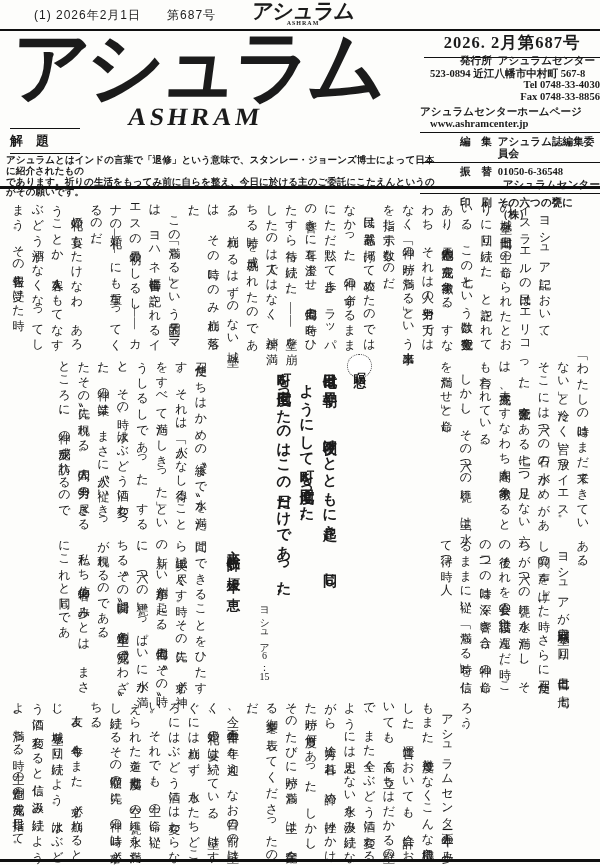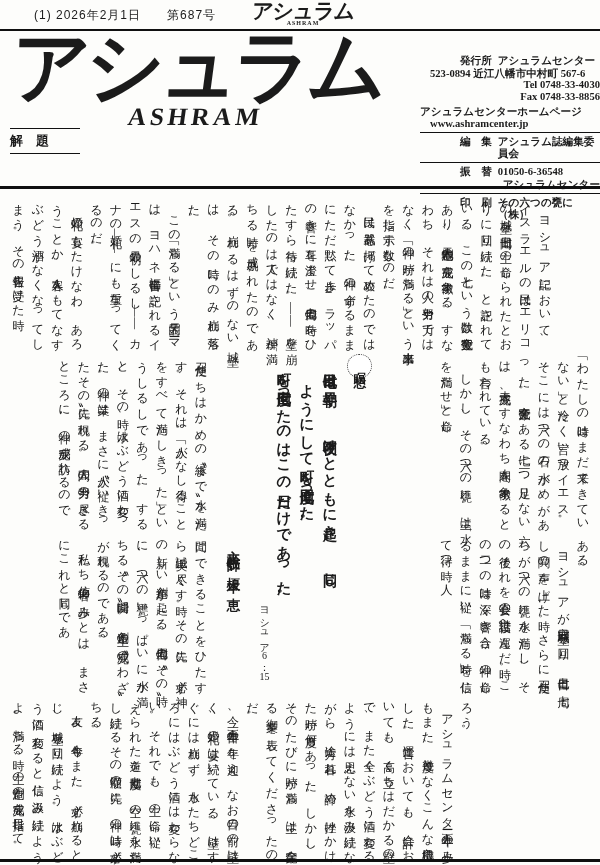--- a/index.html
+++ b/index.html
@@ -64,27 +64,32 @@
   <div class="topnote">(1) 2026年2月1日　　第687号</div>
   <div class="minilogo">
     <span class="ml-main">アシュラム</span>
     <div class="ml-sub">ASHRAM</div>
   </div>
   <div class="top-rule"></div>
 
   <div class="biglogo">アシュラム</div>
   <div class="biglatin">ASHRAM</div>
   <div class="kaidai">解　題</div>
+  <div class="intro">
+    <div>アシュラムとはインドの言葉で「退修」という意味で、スタンレー・ジョーンズ博士によって日本に紹介されたもの</div>
+    <div>であります。祈りの生活をもってみ前に自らを整え、今日に於ける主のご委託にこたえんというのがその願いです。</div>
+  </div>
 
+  <div class="issue">2026. 2月第687号</div>
   <div class="pub">
     <div class="row">
       <span class="lbl">発行所</span>
       <span>アシュラムセンター</span>
     </div>
-    <div class="ind">523-0894 近江八幡市中村町 567-6</div>
+    <div class="ind">523-0894 近江八幡市中村町 567-8</div>
     <div class="ctr">Tel 0748-33-4030</div>
     <div class="ctr">Fax 0748-33-8856</div>
     <div class="sp"></div>
     <div>アシュラムセンターホームページ</div>
     <div class="ind">www.ashramcenter.jp</div>
     <div class="rule"></div>
     <div class="row">
       <span class="lbl">編　集</span>
       <span>アシュラム誌編集委員会</span>
     </div>

